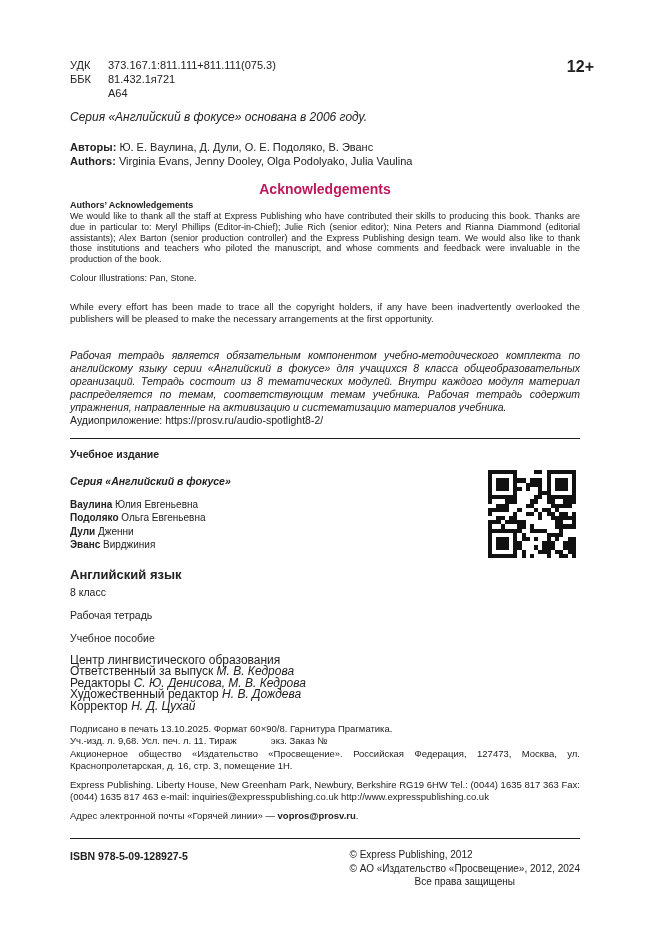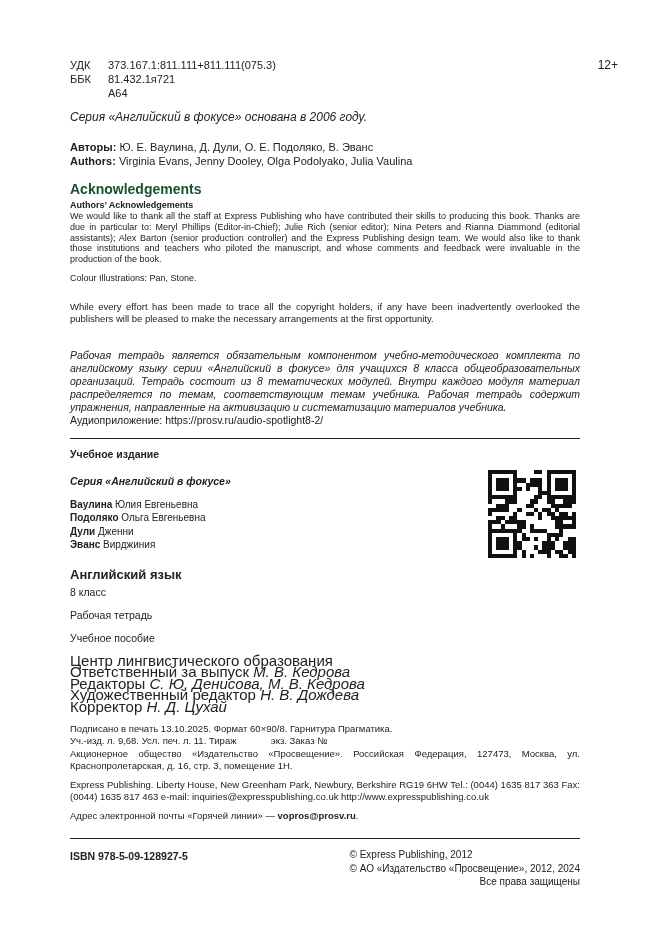--- a/index.html
+++ b/index.html
@@ -4,48 +4,48 @@
 <style>
   html,body{margin:0;padding:0}
   body{width:650px;height:930px;background:#ffffff;color:#222222;font-family:"Liberation Sans",sans-serif}
   .page{position:relative;width:650px;height:930px;padding:58px 70px 0;box-sizing:border-box}
   p{margin:0}
   .b{font-weight:700}
   .i{font-style:italic}
   .just{text-align:justify}
   .codes{font-size:11px;line-height:14px;margin-bottom:10px}
   .code-label{display:inline-block;width:38px}
-  .age-badge{position:absolute;top:58px;right:32px;font-size:12px;font-weight:400}
+  .age-badge{position:absolute;top:58px;right:56px;font-size:16px;font-weight:700}
   .series-note{font-size:12px;font-style:italic;margin-bottom:16px}
   .authors-block{margin-bottom:13px}
   .authors-line{font-size:11px;line-height:14px}
   .ack-title{font-size:14px;font-weight:700;margin:0 0 3px}
   .ack-sub{font-size:9px;font-weight:700;margin-bottom:1px}
   .ack-body{font-size:9px;line-height:10.8px;margin-bottom:8px}
   .colour-line{font-size:9px;margin-bottom:18px}
   .ack-note{font-size:9.5px;line-height:11.8px;font-weight:400;margin-bottom:24px}
   .annotation{font-size:10.5px;line-height:13px;font-style:italic}
   .audio-line{font-size:10.5px;line-height:13px;margin-bottom:11px}
   .rule{border:none;border-top:1px solid #222;margin:0 0 9px}
   .edition{position:relative}
   .ed-type{font-size:10.5px;font-weight:700;margin-bottom:15px}
   .ed-series{font-size:10.5px;font-weight:700;font-style:italic;margin-bottom:11px}
   .author-list{font-size:10px;line-height:13.5px;margin-bottom:15px}
   .book-title{font-size:13px;font-weight:700;margin:0 0 4px}
   .grade{font-size:10.5px;margin-bottom:11px}
   .ed-sub{font-size:10.5px;margin-bottom:11px}
   .qr{position:absolute;top:22px;right:4px;width:88px;height:88px}
-  .staff{font-size:15px;line-height:11.5px;margin-bottom:11px}
+  .staff{font-size:12px;line-height:11.5px;margin-bottom:11px}
   .print-info{font-size:9.5px;line-height:12px;margin-bottom:1px}
   .pre{white-space:pre-wrap}
   .pub{font-size:9.5px;line-height:12px;margin-bottom:7px}
   .hotline{font-size:9.5px;line-height:12px;margin-bottom:16px}
   .footer{display:flex;justify-content:space-between;align-items:flex-start;font-size:10px;line-height:13.5px}
   .isbn{font-weight:700;font-size:10.5px;padding-top:2px}
-  .copyright .rights{text-align:right}
+  .copyright .rights{text-align:center}
 </style>
 </head>
 <body>
 
 <div class="page">
 
   <div class="age-badge">12+</div>
 
   <div class="codes">
     <div><span class="code-label">УДК</span><span>373.167.1:811.111+811.111(075.3)</span></div>
@@ -54,21 +54,21 @@
   </div>
 
   <p class="series-note">Серия «Английский в фокусе» основана в 2006 году.</p>
 
   <div class="authors-block">
     <p class="authors-line"><span class="b">Авторы:</span> <span>Ю. Е. Ваулина, Д. Дули, О. Е. Подоляко, В. Эванс</span></p>
     <p class="authors-line"><span class="b">Authors:</span> <span>Virginia Evans, Jenny Dooley, Olga Podolyako, Julia Vaulina</span></p>
   </div>
 
   <div>
-    <h2 class="ack-title accent-color" style="color: #14532d;">Acknowledgements</h2>
+    <h2 class="ack-title accent-color" style="color: #be185d; text-align: center;">Acknowledgements</h2>
     <p class="ack-sub">Authors’ Acknowledgements</p>
     <p class="ack-body just">We would like to thank all the staff at Express Publishing who have contributed their skills to producing this book. Thanks are due in particular to: Meryl Phillips (Editor-in-Chief); Julie Rich (senior editor); Nina Peters and Rianna Diammond (editorial assistants); Alex Barton (senior production controller) and the Express Publishing design team. We would also like to thank those institutions and teachers who piloted the manuscript, and whose comments and feedback were invaluable in the production of the book.</p>
     <p class="colour-line">Colour Illustrations: Pan, Stone.</p>
     <p class="ack-note just">While every effort has been made to trace all the copyright holders, if any have been inadvertently overlooked the publishers will be pleased to make the necessary arrangements at the first opportunity.</p>
   </div>
 
   <p class="annotation just">Рабочая тетрадь является обязательным компонентом учебно-методического комплекта по английскому языку серии «Английский в фокусе» для учащихся 8 класса общеобразовательных организаций. Тетрадь состоит из 8 тематических модулей. Внутри каждого модуля материал распределяется по темам, соответствующим темам учебника. Рабочая тетрадь содержит упражнения, направленные на активизацию и систематизацию материалов учебника.</p>
   <p class="audio-line"><span>Аудиоприложение:</span> <span>https://prosv.ru/audio-spotlight8-2/</span></p>
 
   <hr class="rule">

